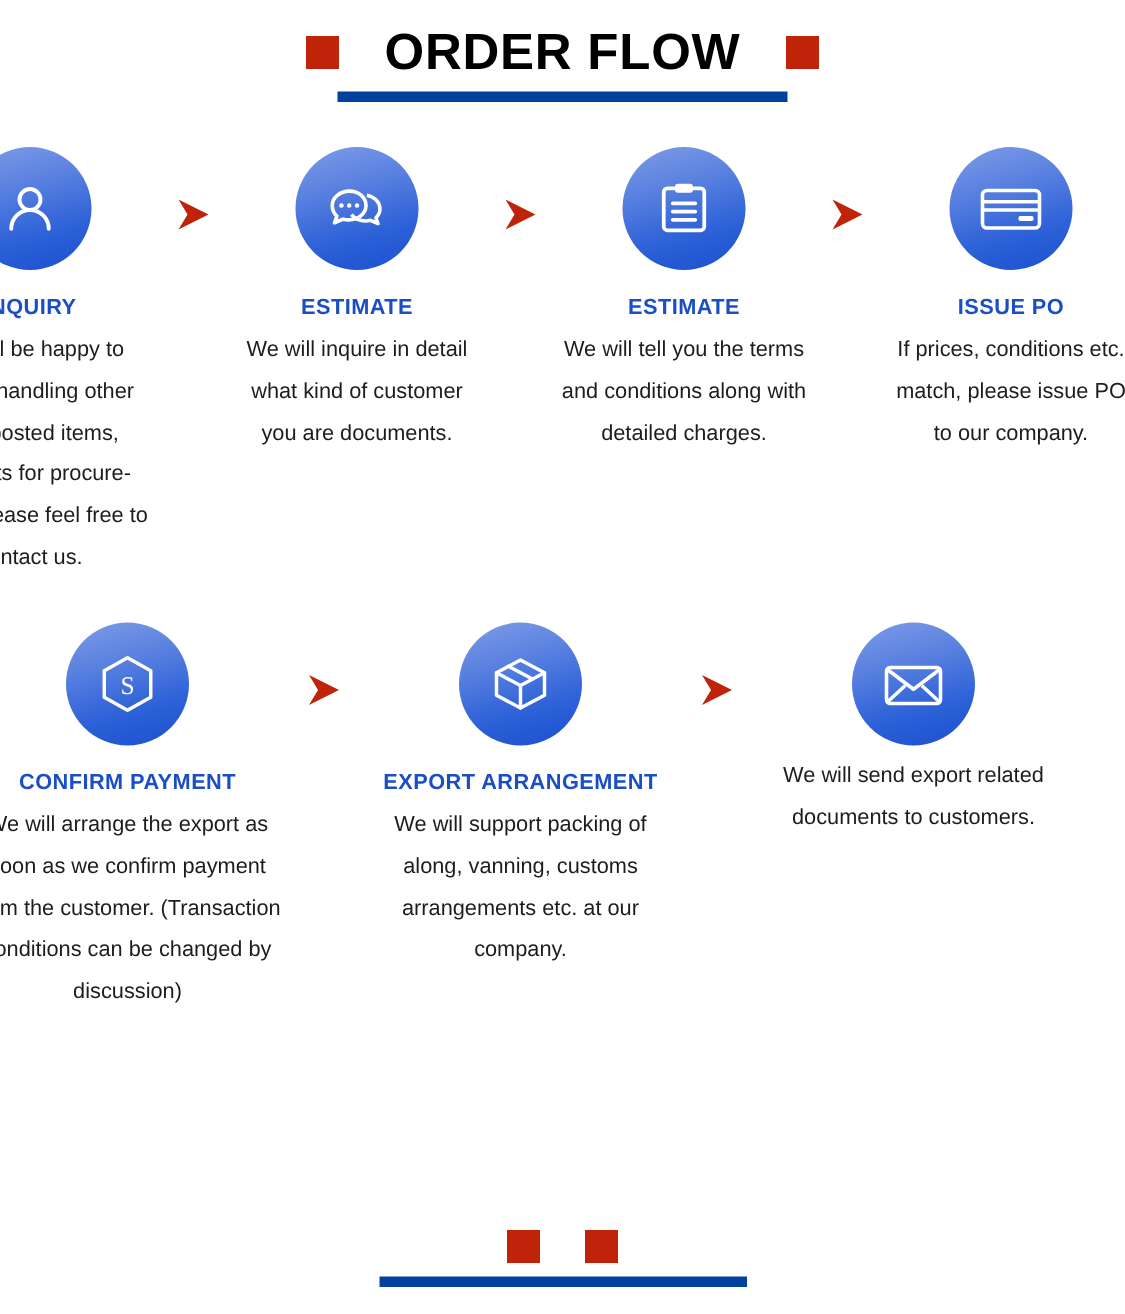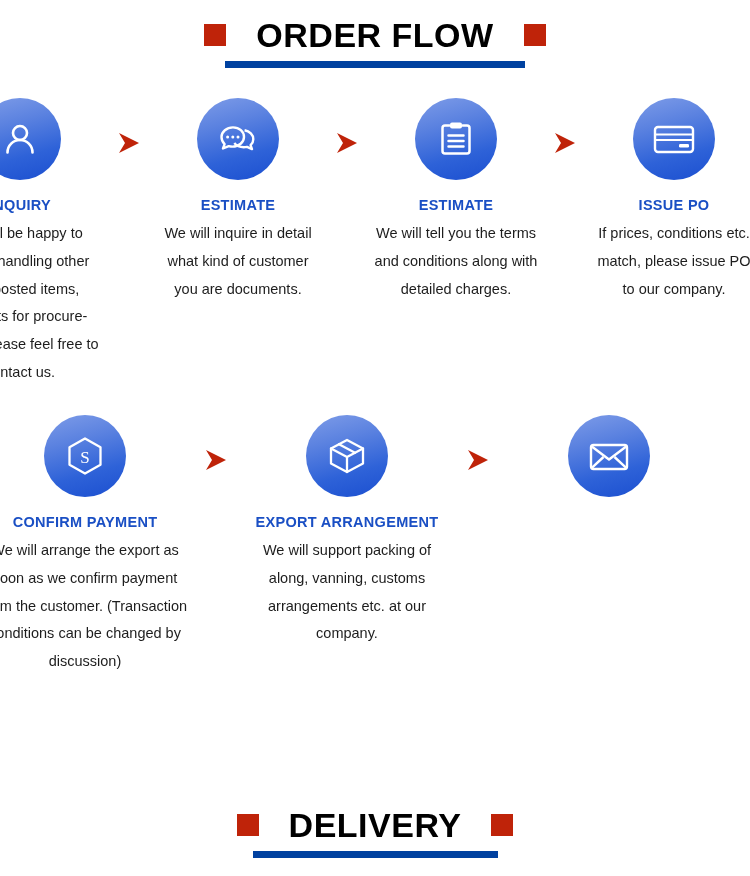--- a/index.html
+++ b/index.html
@@ -257,24 +257,24 @@
   <div class="step">
     <div class="step-circle">
       <span>
         <svg width="48" height="40" viewBox="0 0 48 40" fill="none" stroke="#ffffff" stroke-width="2.4" stroke-linejoin="round">
           <rect x="6" y="9" width="36" height="24" rx="2.5"></rect>
           <path d="M6.8 10.5 24 23.5 41.2 10.5"></path>
           <path d="M6.8 31.8 18.5 21M41.2 31.8 29.5 21"></path>
         </svg>
       </span>
     </div>
+    <div class="step-desc">We will send export related documents to customers.</div>
   </div>
 
 </div>
 
 <div class="banner" id="footer-banner">
   <div class="banner-row">
     <div class="banner-square"></div>
-    <div class="banner-title">DELIVERY</div>
     <div class="banner-square"></div>
   </div>
   <div class="banner-underline"></div>
 </div>
 
 </body></html>

